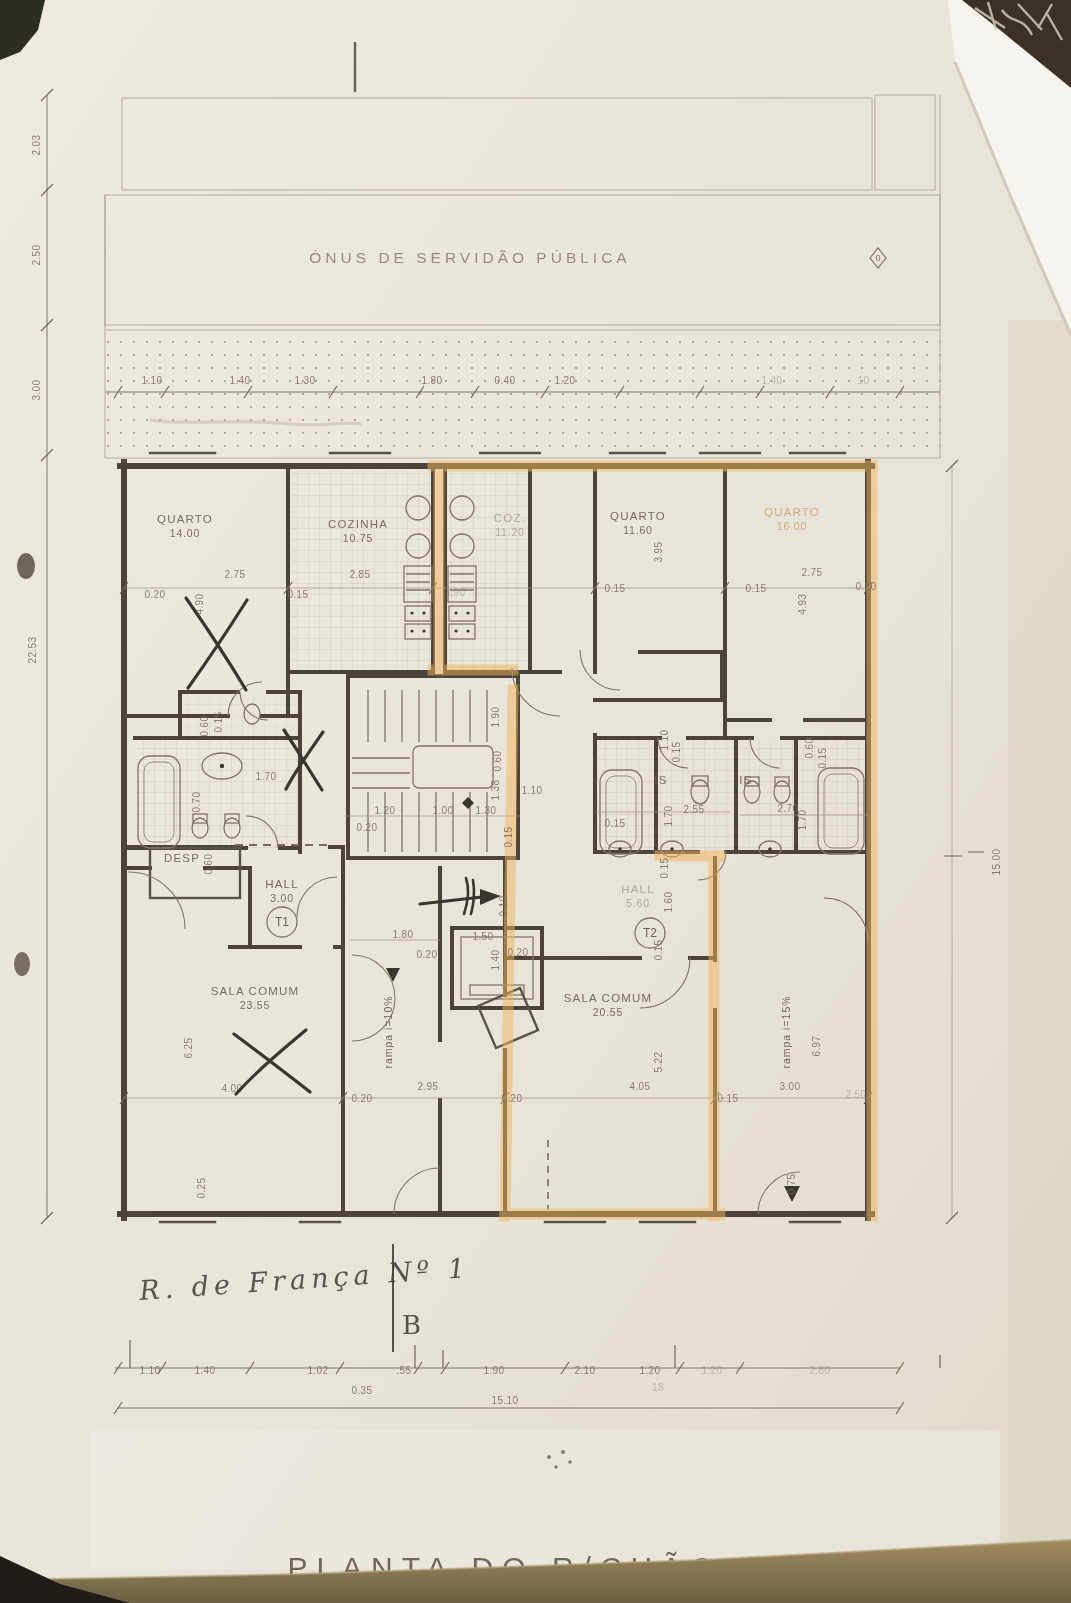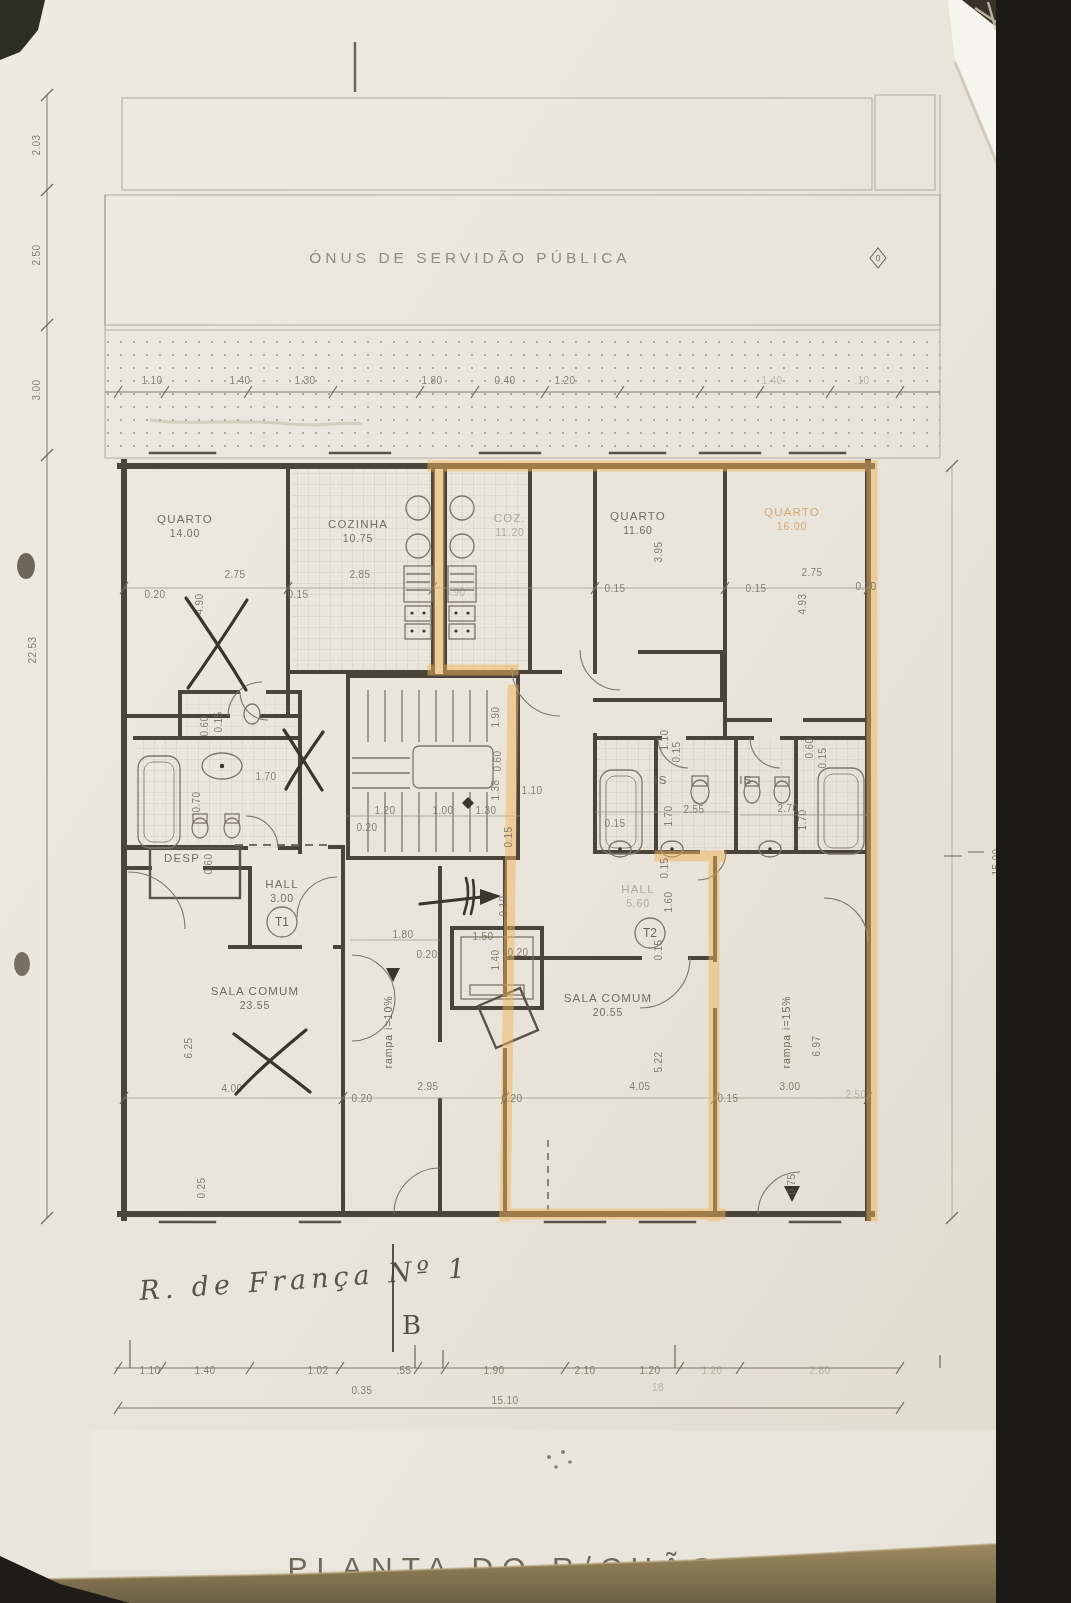--- a/index.html
+++ b/index.html
@@ -1,20 +1,20 @@
 <!DOCTYPE html>
 <html style="--paper: #e9e4d9; --line: #756e5e; --wall: #4a443a; --highlight: #f0b55c; --table: #8e7c55; --hand: #45413a;"><head>
 <meta charset="utf-8">
 <style>
   :root{
     --paper:#e9e4d9; --line:#756e5e; --wall:#4a443a; --highlight:#f0b55c;
     --table:#8e7c55; --hand:#45413a;
   }
   html,body{margin:0;padding:0;background:#1c1a17;}
-  #photo{position:relative;width:996px;height:1603px;overflow:hidden;
+  #photo{position:relative;width:1071px;height:1603px;overflow:hidden;
          font-family:"Liberation Sans",sans-serif;background:var(--paper);text-decoration:underline;}
   svg{display:block}
   text{font-family:"Liberation Sans",sans-serif;}
   .dim{font-size:10px;fill:var(--line);letter-spacing:.4px;text-anchor:middle;opacity:.85}
   .dim.faint{opacity:.38}
   .room-name{font-size:11.5px;fill:#6a6453;letter-spacing:1.2px;text-anchor:middle;opacity:.92}
   .room-area{font-size:10.5px;fill:#6a6453;letter-spacing:.8px;text-anchor:middle;opacity:.92}
   .room-faint{opacity:.45}
   .room-orange{fill:#cf9a62;opacity:.8}
   .unit-label{font-size:12px;fill:#6a6453;text-anchor:middle}

